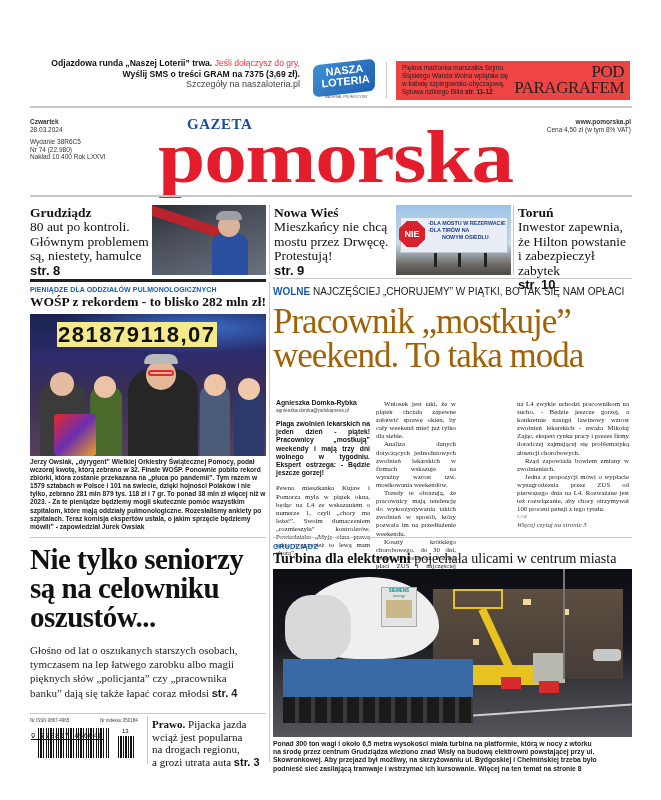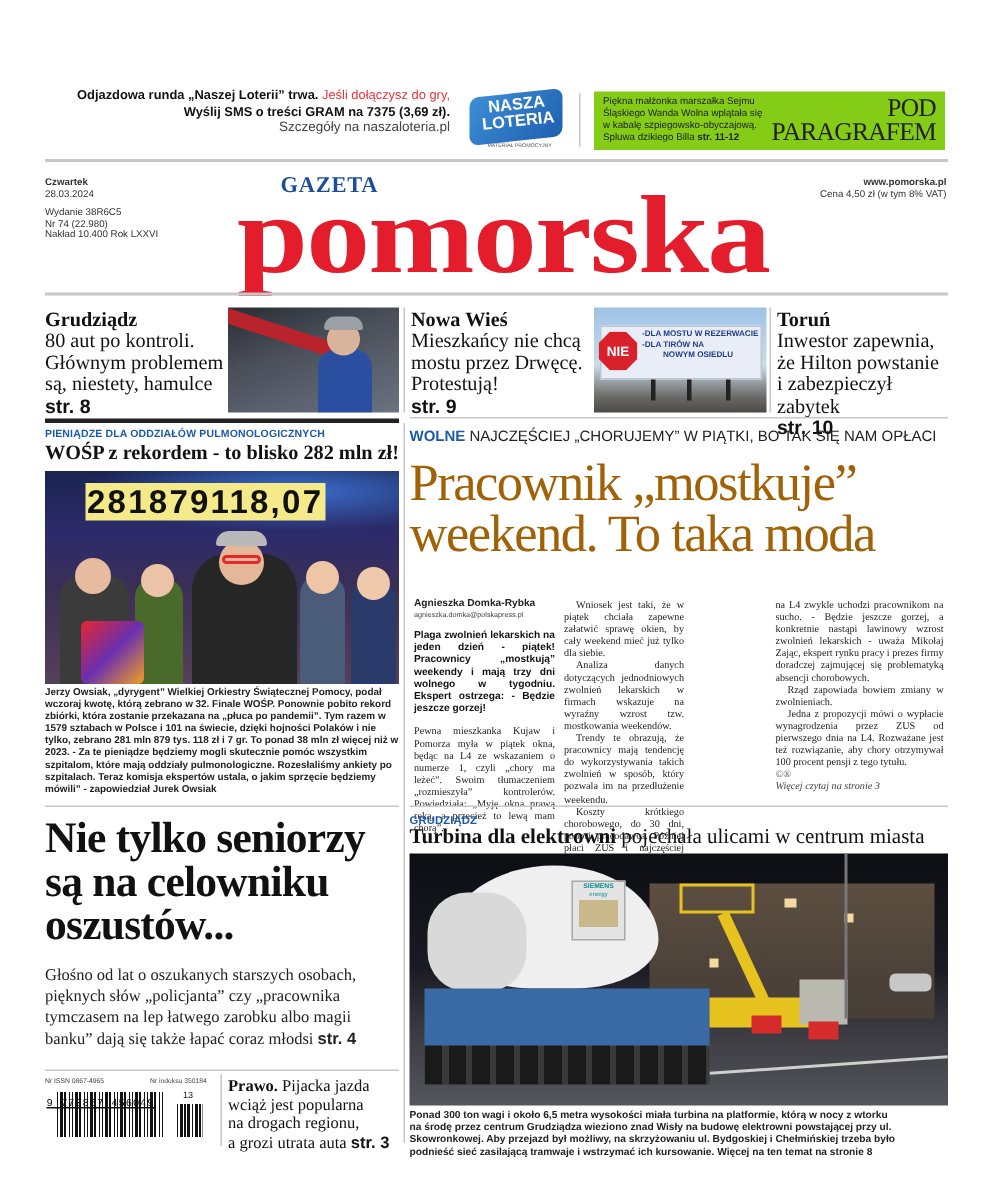--- a/index.html
+++ b/index.html
@@ -10,21 +10,21 @@
   .serif { font-family: "Liberation Serif", serif; }
   .rule { position: absolute; background: #c8c8c8; height: 2px; }
   .vrule { position: absolute; background: #c8c8c8; width: 1px; }
 
   
   #promo-lottery { left: 30px; top: 58px; width: 270px; text-align: right; font-family: "Liberation Sans", sans-serif; font-size: 8.6px; line-height: 10.5px; }
   #promo-lottery .b { font-weight: bold; color: #111; }
   #promo-lottery .r { color: #e8323c; }
   #promo-lottery .g { color: #444; }
   #lottery-logo { left: 311px; top: 60px; width: 66px; height: 40px; }
-  #promo-paragraf { left: 396px; top: 61px; width: 234px; height: 39px; background: #84cc16; }
+  #promo-paragraf { left: 396px; top: 61px; width: 234px; height: 39px; background: #ef4444; }
   #promo-paragraf .txt { position: absolute; left: 6px; top: 3px; font-family: "Liberation Sans", sans-serif; font-size: 6.5px; line-height: 8px; color: #222; }
   #promo-paragraf .brand { position: absolute; right: 6px; top: 3px; text-align: right; font-family: "Liberation Serif", serif; font-size: 17px; line-height: 16px; letter-spacing: -0.5px; color: #222; }
 
   
   .meta { font-family: "Liberation Sans", sans-serif; font-size: 6.5px; line-height: 7.5px; color: #333; }
   #masthead-gazeta { left: 187px; top: 116px; width: 60px; font-family: "Liberation Serif", serif; font-weight: bold; font-size: 15px; letter-spacing: 0.5px; color: #1b4d9b; }
   #masthead-pomorska { left: 158px; top: 120px; font-family: "Liberation Serif", serif; font-weight: bold; font-size: 74px; line-height: 74px; letter-spacing: -1px; color: #e31d2b; transform: scaleX(1.15); transform-origin: left top; }
 
   
   .teaser-city { font-family: "Liberation Serif", serif; font-weight: bold; font-size: 13.5px; line-height: 15px; color: #111; }
@@ -162,22 +162,22 @@
 <div class="abs caption" style="left:30px;top:458px;width:236px;">Jerzy Owsiak, „dyrygent” Wielkiej Orkiestry Świątecznej Pomocy, podał wczoraj kwotę, którą zebrano w 32. Finale WOŚP. Ponownie pobito rekord zbiórki, która zostanie przekazana na „płuca po pandemii”. Tym razem w 1579 sztabach w Polsce i 101 na świecie, dzięki hojności Polaków i nie tylko, zebrano 281 mln 879 tys. 118 zł i 7 gr. To ponad 38 mln zł więcej niż w 2023. - Za te pieniądze będziemy mogli skutecznie pomóc wszystkim szpitalom, które mają oddziały pulmonologiczne. Rozesłaliśmy ankiety po szpitalach. Teraz komisja ekspertów ustala, o jakim sprzęcie będziemy mówili” - zapowiedział Jurek Owsiak</div>
 <div class="rule" style="left:30px;top:537px;width:236px;height:1px;"></div>
 
 <div class="abs serif" style="left:30px;top:545px;width:240px;font-weight:bold;font-size:29px;line-height:29px;color:#111;letter-spacing:-0.5px;">
   <div>Nie tylko seniorzy</div>
   <div>są na celowniku</div>
   <div>oszustów...</div>
 </div>
 <div class="abs serif" style="left:30px;top:643px;width:240px;font-size:11px;line-height:14.2px;color:#222;">
   <div>Głośno od lat o oszukanych starszych osobach,</div>
+  <div>tymczasem na lep łatwego zarobku albo magii</div>
   <div>pięknych słów „policjanta” czy „pracownika</div>
-  <div>tymczasem na lep łatwego zarobku albo magii</div>
   <div><span>banku” dają się także łapać coraz młodsi</span> <b class="sans">str. 4</b></div>
 </div>
 
 <div class="rule" style="left:30px;top:713px;width:236px;height:1px;"></div>
 
 <div class="abs sans" style="left:30px;top:718px;font-size:4.5px;color:#444;">Nr ISSN 0867-4965</div>
 <div class="abs sans" style="left:100px;top:718px;font-size:4.5px;color:#444;">Nr indeksu 350184</div>
 <div class="abs" style="left:38px;top:728px;width:72px;height:30px;background:repeating-linear-gradient(90deg,#111 0 1px,#fff 1px 2px,#111 2px 4px,#fff 4px 5px,#111 5px 6px,#fff 6px 8px,#111 8px 9px,#fff 9px 10px);"></div>
 <div class="abs" style="left:118px;top:736px;width:17px;height:22px;background:repeating-linear-gradient(90deg,#111 0 1px,#fff 1px 2px,#111 2px 4px,#fff 4px 5px);"></div>
 <div class="abs sans" style="left:122px;top:728px;font-size:6px;color:#111;">13</div>

